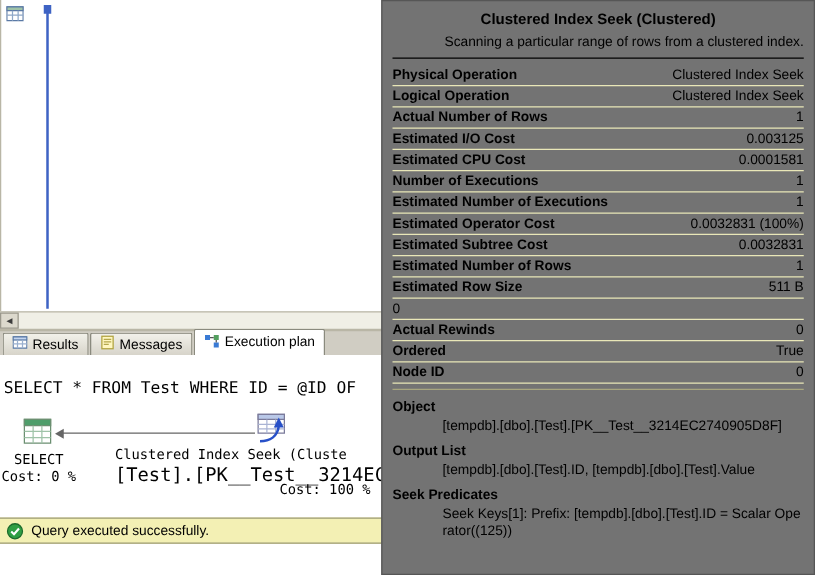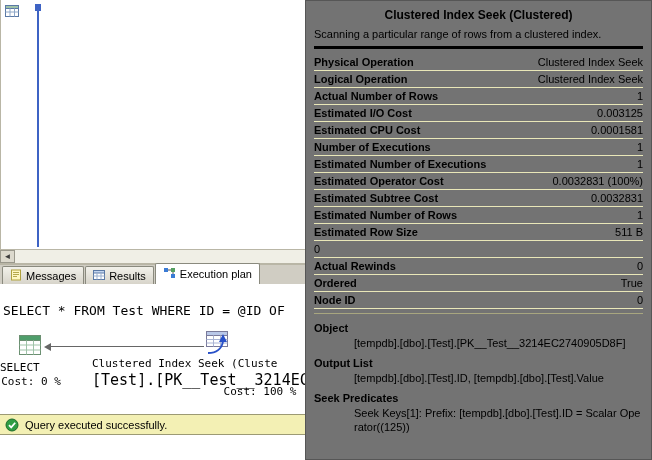--- a/index.html
+++ b/index.html
@@ -28,21 +28,21 @@
        background:linear-gradient(#f2f1ea,#d7d4ca);border:1px solid #8a8a7e;border-bottom:none;
        margin-right:1px;border-radius:2px 2px 0 0;white-space:nowrap;cursor:default;}
   .tab.active{background:#ffffff;height:20px;}
 
   
   .plan-pane{position:absolute;left:0;top:284px;width:652px;height:130px;background:#fff;
              font-family:"DejaVu Sans Mono",monospace;}
   .query-line1{position:absolute;left:3px;top:3px;font-size:13px;white-space:pre;}
   .query-line2{position:absolute;left:3px;top:19px;font-size:13px;white-space:pre;}
   .select-icon{position:absolute;left:17px;top:48px;}
-  .select-label{position:absolute;left:0;top:77px;width:62px;font-size:11px;}
+  .select-label{position:absolute;left:0;top:77px;width:62px;text-align:center;font-size:11px;}
   .select-cost{position:absolute;left:0;top:91px;width:62px;text-align:center;font-size:11px;}
   .connector{position:absolute;left:50px;top:62px;width:154px;height:1px;background:#666;}
   .connector-arrow{position:absolute;left:44px;top:59px;width:0;height:0;
                    border-right:7px solid #666;border-top:4px solid transparent;
                    border-bottom:4px solid transparent;}
   .seek-icon{position:absolute;left:203px;top:44px;}
   .seek-line1{position:absolute;left:92px;top:73px;font-size:11px;white-space:pre;}
   .seek-line2{position:absolute;left:92px;top:87px;font-size:15px;white-space:pre;}
   .seek-cost{position:absolute;left:130px;top:101px;width:260px;text-align:center;font-size:11px;}
 
@@ -51,21 +51,21 @@
               border-top:1px solid #9c9a74;border-bottom:1px solid #9c9a74;box-sizing:border-box;
               display:flex;align-items:center;font-size:11px;}
   .status-icon{margin-left:5px;display:flex;}
   .status-text{margin-left:6px;}
 
   
   .tooltip{position:absolute;left:305px;top:0;width:347px;height:460px;background:#737373;
            border:1px solid #565656;box-sizing:border-box;padding:5px 8px;font-size:11px;
            overflow:hidden;cursor:default;}
   .tt-title{font-weight:bold;text-align:center;font-size:12px;margin:2px 0 6px 0;}
-  .tt-desc{margin-bottom:5px;padding-bottom:6px;border-bottom:3px solid #000000;}
+  .tt-desc{margin-bottom:5px;padding-bottom:6px;border-bottom:1px solid #000000;text-align:right;}
   .tt-rows{margin-top:3px;}
   .tt-row{display:flex;justify-content:space-between;align-items:center;height:16px;
           line-height:16px;border-bottom:1px solid #e9e7b8;}
   .tt-row .lbl{font-weight:bold;white-space:nowrap;}
   .tt-row .val{white-space:nowrap;}
   .tt-sections{margin-top:4px;border-top:1px solid #a8a67f;padding-top:1px;}
   .tt-section .lbl{font-weight:bold;margin-top:7px;}
   .tt-section .val{margin-top:2px;line-height:14px;word-break:break-all;padding-left:40px;}
 </style>
 </head>
@@ -86,35 +86,35 @@
   </div>
 
   <div class="hscroll">
     <div class="scroll-btn">◄</div>
   </div>
 
   <div class="tabstrip">
     <div class="tab">
       <span>
         <svg width="12" height="12" viewBox="0 0 12 12">
-          <rect x="1.5" y="1" width="9" height="10" fill="#fff7c0" stroke="#b0a23e"></rect>
-          <path d="M3 3.5h6 M3 5.5h6 M3 7.5h4" stroke="#b5a84c" fill="none"></path>
-        </svg>
-      </span>
-      <span>Messages</span>
-    </div>
-    <div class="tab">
-      <span>
-        <svg width="12" height="12" viewBox="0 0 12 12">
           <rect x="0.5" y="1.5" width="11" height="9" fill="#ffffff" stroke="#5a79a5"></rect>
           <rect x="0.5" y="1.5" width="11" height="2.5" fill="#c3d5ef" stroke="#5a79a5"></rect>
           <path d="M0.5 7h11 M4 4v6.5 M8 4v6.5" stroke="#9ab0cf" fill="none"></path>
         </svg>
       </span>
       <span>Results</span>
+    </div>
+    <div class="tab">
+      <span>
+        <svg width="12" height="12" viewBox="0 0 12 12">
+          <rect x="1.5" y="1" width="9" height="10" fill="#fff7c0" stroke="#b0a23e"></rect>
+          <path d="M3 3.5h6 M3 5.5h6 M3 7.5h4" stroke="#b5a84c" fill="none"></path>
+        </svg>
+      </span>
+      <span>Messages</span>
     </div>
     <div class="tab active">
       <span>
         <svg width="13" height="12" viewBox="0 0 13 12">
           <rect x="1" y="1" width="4" height="4" fill="#3a7bd5"></rect>
           <rect x="8" y="1" width="4" height="4" fill="#54a060"></rect>
           <rect x="8" y="7" width="4" height="4" fill="#3a7bd5"></rect>
           <path d="M5 3h3 M10 5v2" stroke="#555" fill="none"></path>
         </svg>
       </span>

